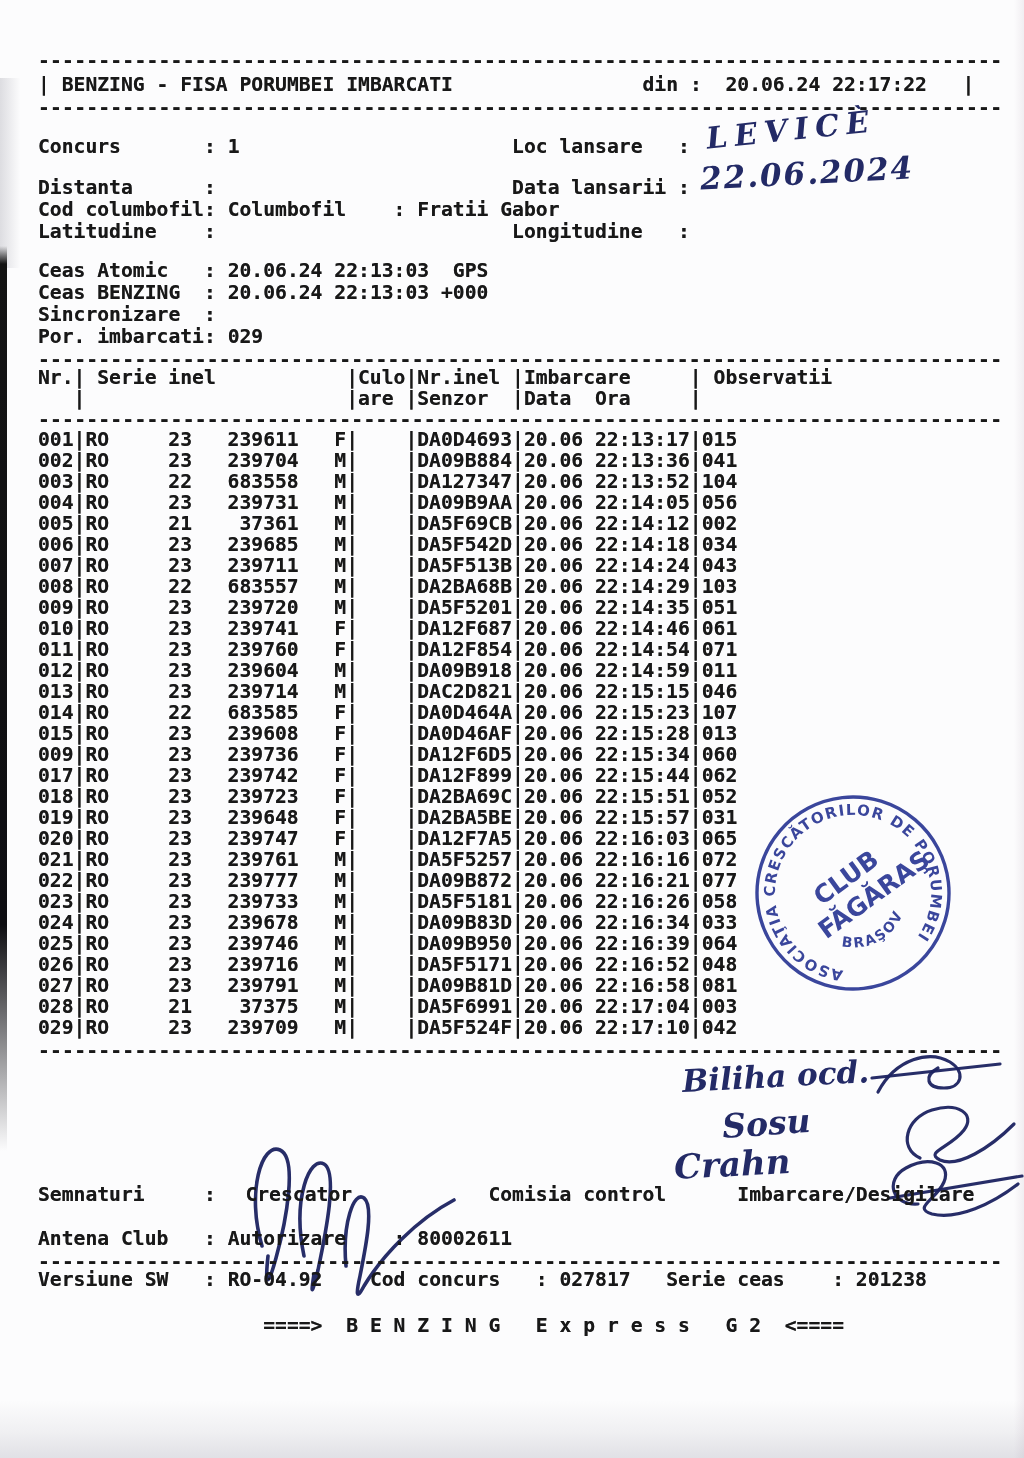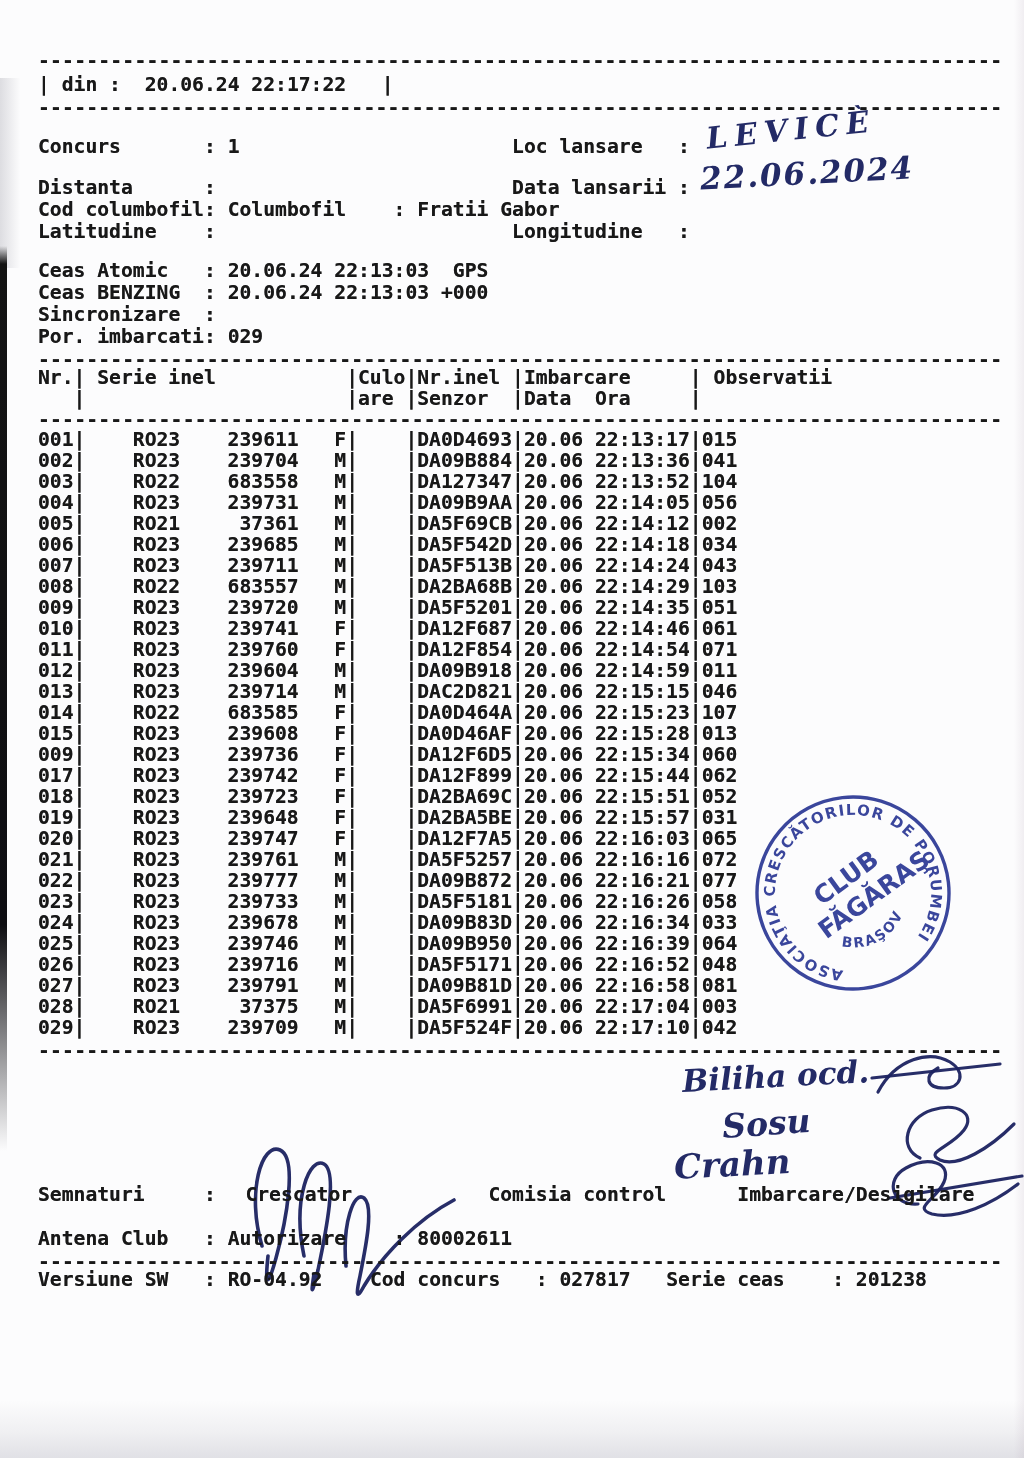--- a/index.html
+++ b/index.html
@@ -23,21 +23,21 @@
   .line { position:absolute; left:38px; height:21px; line-height:21px;
           white-space:pre; display:flex; text-shadow:0 0 0.5px rgba(30,30,30,0.65); }
   .line > span { flex:none; white-space:pre; }
   .dashline { letter-spacing:0.2px; }
 
   .w1{width:1ch} .w2{width:2ch} .w3{width:3ch} .w4{width:4ch} .w5{width:5ch}
   .w8{width:8ch} .w9{width:9ch} .w12{width:12ch} .w14{width:14ch} .w21{width:21ch}
   .w22{width:22ch} .w24{width:24ch} .w37{width:37ch} .w49{width:49ch} .w7{width:7ch} .w20{width:20ch}
   .bar{width:1ch}
   .serie{width:22ch; display:flex}
-  .sc{width:6ch; text-align:right} .sy{width:4ch; text-align:left}
+  .sc{width:6ch; text-align:left} .sy{width:4ch; text-align:center}
   .sr{width:8ch; text-align:right}  .sx{width:4ch; text-align:right}
   .imb{width:14ch; display:flex}
   .trow{position:relative; height:21px; line-height:21px; display:flex; white-space:pre;}
   #table-body{position:absolute; left:38px; top:429px; text-shadow:0 0 0.5px rgba(30,30,30,0.65);}
 
   .cresc{width:22ch; padding-left:1.5ch}
 
   
   .hand { position:absolute; font-family:"DejaVu Serif", serif; font-style:italic;
           color:#232a66; white-space:pre; }
@@ -60,20 +60,21 @@
 <div class="page">
 
   <div class="edge-left-soft"></div>
   <div class="edge-left"></div>
   <div class="edge-bottom"></div>
   <div class="edge-right"></div>
 
   <div class="line dashline" style="top:50px">--------------------------------------------------------------------------------</div>
   <div class="line" style="top:74px">
     <span class="w2">|</span>
+    <span class="w49">BENZING - FISA PORUMBEI IMBARCATI</span>
     <span class="w7">din :</span>
     <span class="w20">20.06.24 22:17:22</span>
     <span class="w1">|</span>
   </div>
   <div class="line dashline" style="top:97px">--------------------------------------------------------------------------------</div>
 
   <div class="line" style="top:136px">
     <span class="w14">Concurs</span>
     <span class="w2">: </span>
     <span class="w24">1</span>
@@ -840,20 +841,24 @@
     <span class="w2">: </span>
     <span>201238</span>
   </div>
   <div class="line" style="top:1228px">
     <span class="w14">Antena Club</span>
     <span class="w2">: </span>
     <span class="w14">Autorizare</span>
     <span class="w2">: </span>
     <span>80002611</span>
   </div>
+  <div class="line" style="top:1315px">
+    <span style="width:19ch"></span>
+    <span>====&gt;  B E N Z I N G   E x p r e s s   G 2  &lt;====</span>
+  </div>
 
   <svg class="stamp" width="210" height="210" viewBox="0 0 210 210">
     <circle cx="105" cy="105" r="96" fill="none" stroke="#2a3794" stroke-width="3.4"></circle>
     <path id="ringPath" d="M 60.2 168.9 A 78 78 0 0 1 149.8 41.1 A 78 78 0 0 1 60.2 168.9" fill="none"></path>
     <path id="bottomPath" d="M 58 130 A 52 52 0 0 0 152 130" fill="none"></path>
     <text font-size="15" fill="#2a3794" letter-spacing="1.4">
       <textPath href="#ringPath">ASOCIAŢIA CRESCĂTORILOR DE PORUMBEI</textPath>
     </text>
     <text font-size="14" fill="#2a3794" letter-spacing="2" text-anchor="middle">
       <textPath href="#bottomPath" startOffset="50%">BRAŞOV</textPath>

